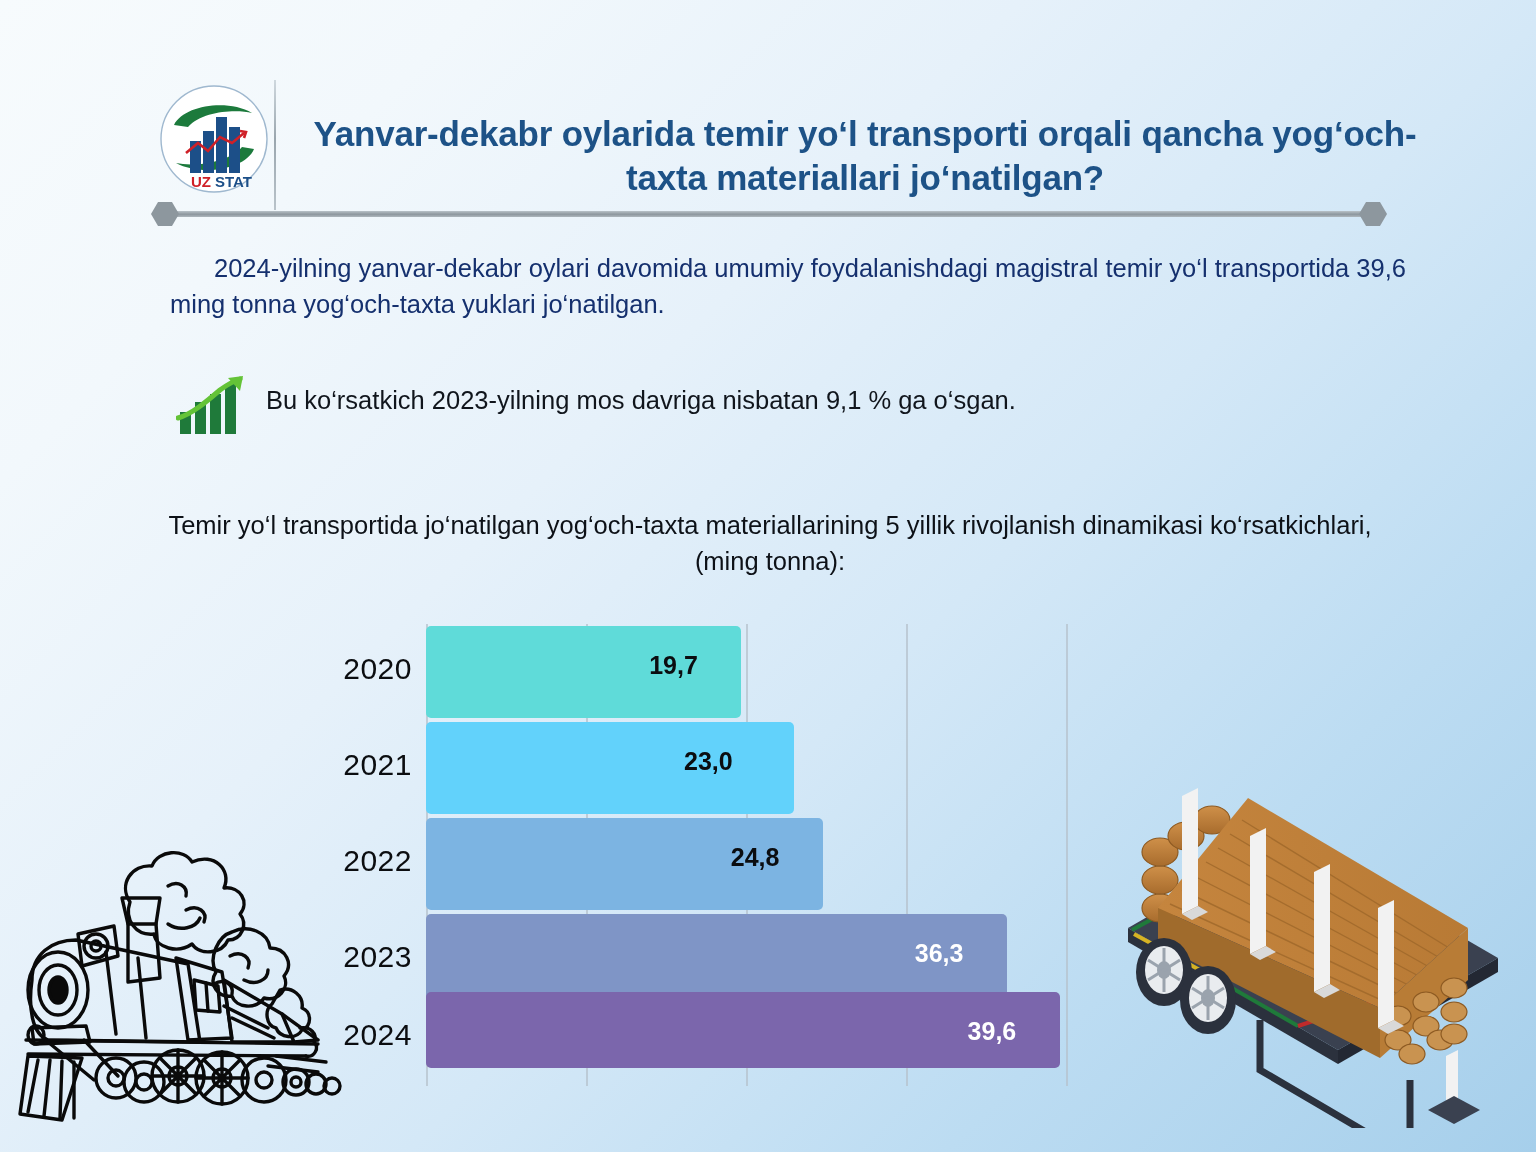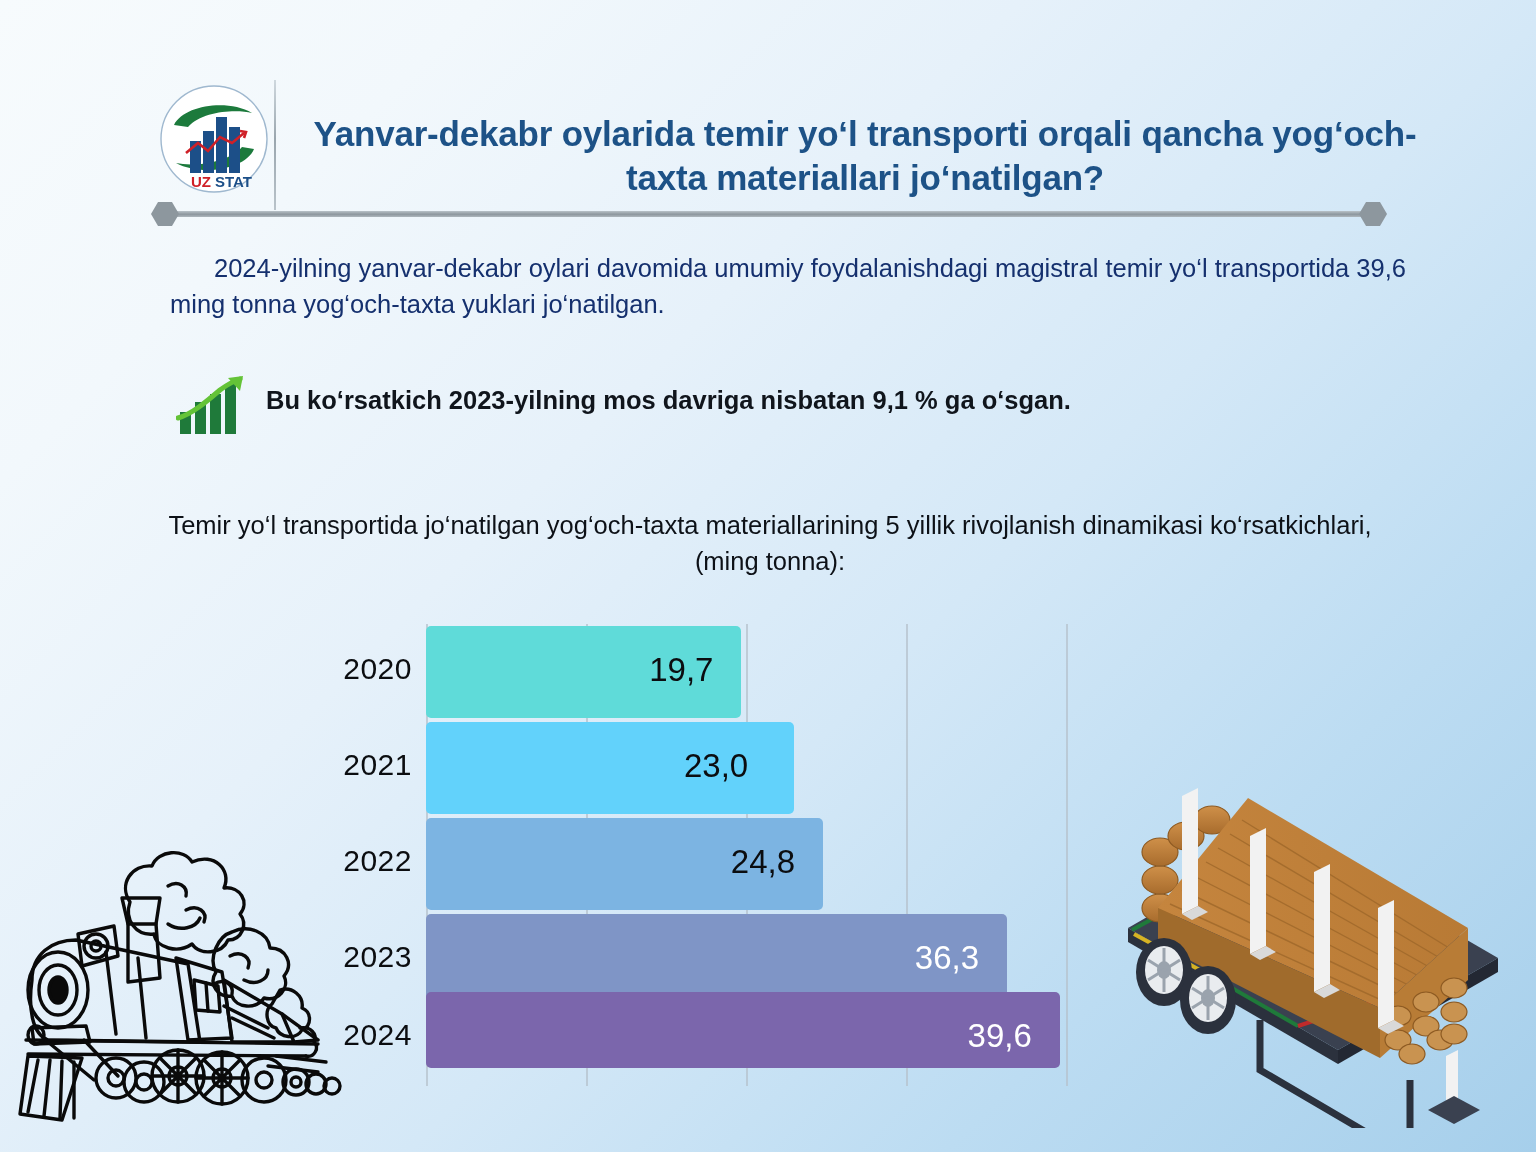--- a/index.html
+++ b/index.html
@@ -53,21 +53,21 @@
     font-size:25.5px;font-weight:normal;line-height:1.42;
     color:#15306e;
     text-indent:44px;
   }
   #growth-row{
     position:absolute;left:176px;top:372px;width:1200px;height:64px;
   }
   #growth-icon{position:absolute;left:0px;top:2px;width:72px;height:62px;}
   #growth-text{
     position:absolute;left:90px;top:12px;width:1100px;
-    font-size:25.5px;font-weight:bold;color:#10151c;line-height:1.3;
+    font-size:25.5px;font-weight:normal;color:#10151c;line-height:1.3;
   }
   #chart-caption{
     position:absolute;left:150px;top:508px;width:1240px;
     text-align:center;
     font-size:25.5px;font-weight:normal;line-height:1.4;
     color:#0d1117;
   }
 
   
   #chart{
@@ -85,21 +85,21 @@
     position:absolute;left:0px;width:112px;text-align:right;
     font-size:30px;font-weight:400;color:#0b0d10;
     letter-spacing:0.5px;
   }
   .bar{
     position:absolute;left:126px;height:100%;
     border-radius:5px;
   }
   .bar-value{
     position:absolute;
-    font-size:33px;font-weight:400;
+    font-size:25px;font-weight:700;
     white-space:nowrap;
   }
   #xaxis{
     position:absolute;left:0px;top:466px;width:850px;height:46px;
   }
   .xtick{
     position:absolute;top:0px;width:120px;text-align:center;
     font-size:30px;font-weight:600;color:#0b0d10;letter-spacing:0.5px;
   }
 

